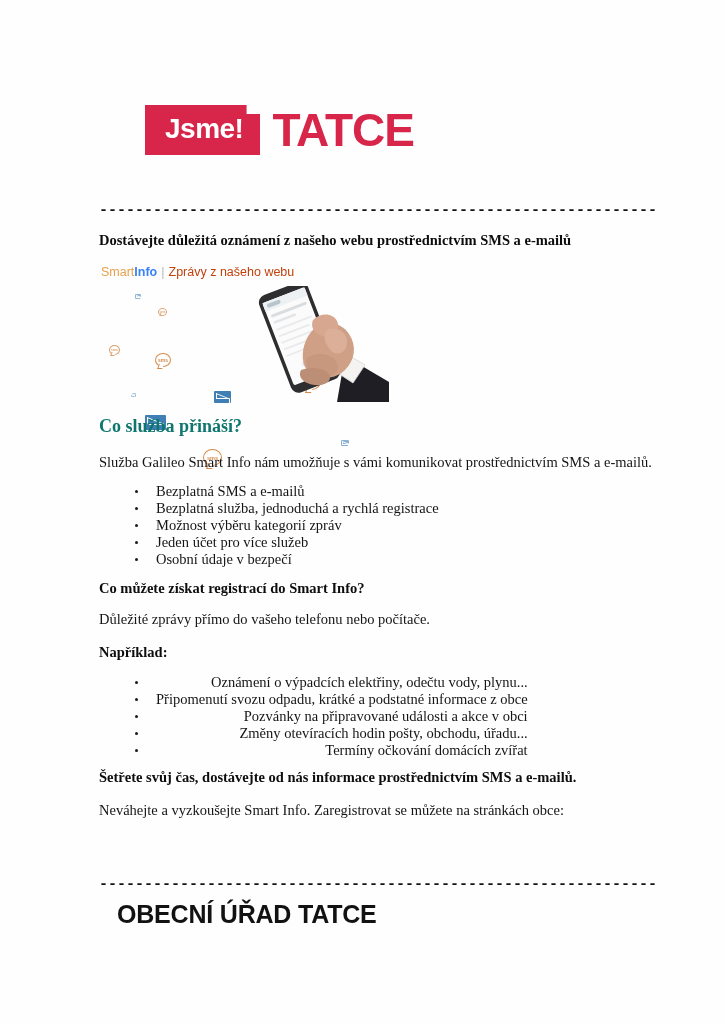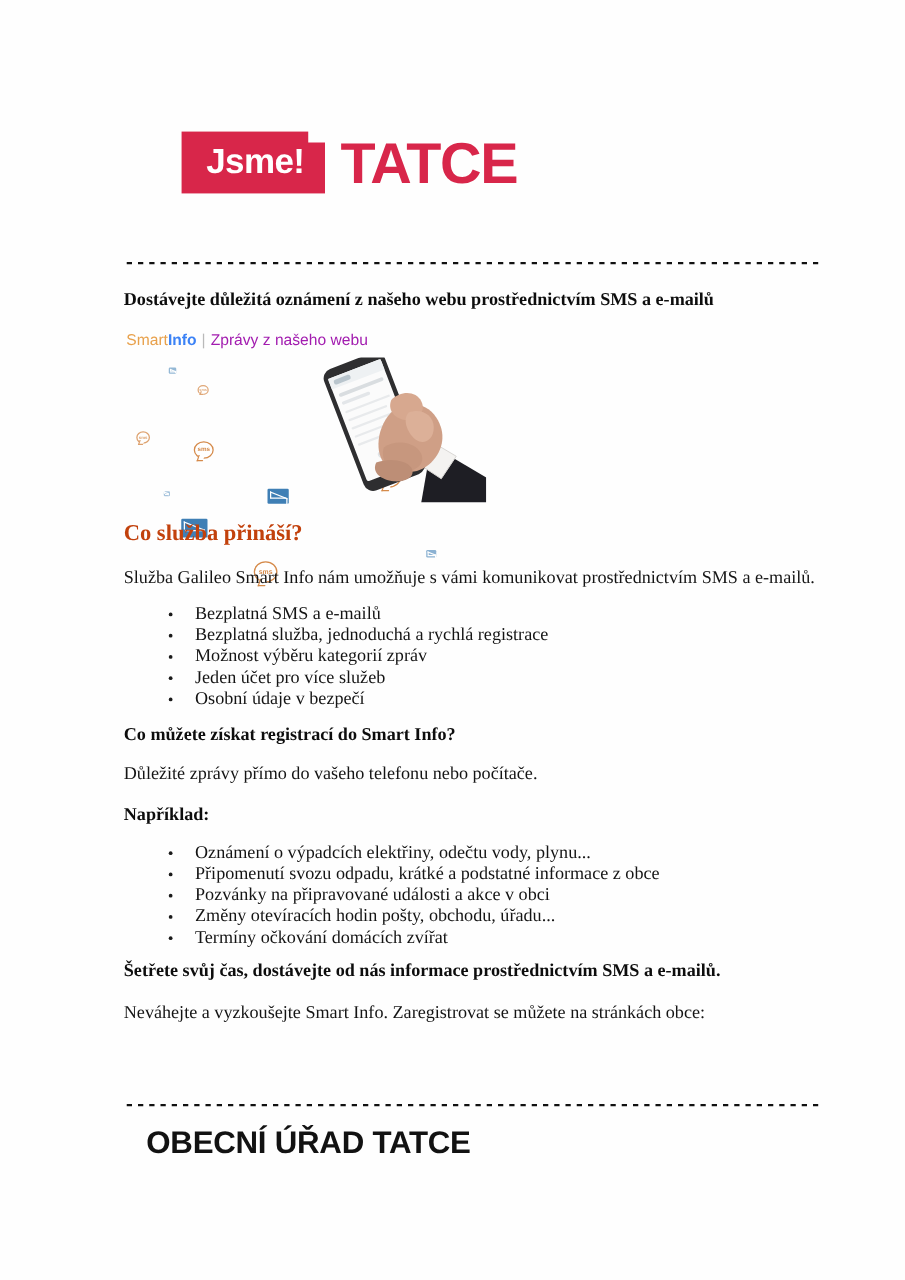--- a/index.html
+++ b/index.html
@@ -93,21 +93,21 @@
     font-family: "Liberation Serif", serif;
     font-size: 14.5px;
     color: #141414;
     white-space: nowrap;
   }
   .h2 {
     left: 99px;
     font-family: "Liberation Serif", serif;
     font-weight: bold;
     font-size: 18px;
-    color: #c2410c;
+    color: #0f766e;
     white-space: nowrap;
   }
 
   
   .bullets {
     left: 133px;
     margin: 0;
     padding: 0;
     list-style: none;
   }
@@ -172,21 +172,21 @@
     left: 2px;
     top: 0px;
     font-family: "Liberation Sans", sans-serif;
     font-size: 12.5px;
     white-space: nowrap;
     line-height: 16px;
   }
   .si-smart { color: #e8a14c; }
   .si-info  { color: #3b82f6; font-weight: bold; }
   .si-sep   { color: #b9b9b9; padding: 0 4px; }
-  .si-sub   { color: #a21caf; }
+  .si-sub   { color: #c2410c; }
 
   .banner-art {
     position: absolute;
     left: 0;
     top: 22px;
     width: 290px;
     height: 116px;
   }
 
   
@@ -352,21 +352,21 @@
     <li>Bezplatná služba, jednoduchá a rychlá registrace</li>
     <li>Možnost výběru kategorií zpráv</li>
     <li>Jeden účet pro více služeb</li>
     <li>Osobní údaje v bezpečí</li>
   </ul>
 
   <div class="abs headline-bold" style="top:580px;">Co můžete získat registrací do Smart Info?</div>
   <div class="abs para" style="top:611px;">Důležité zprávy přímo do vašeho telefonu nebo počítače.</div>
   <div class="abs headline-bold" style="top:644px;">Například:</div>
 
-  <ul class="abs bullets" style="top:675px;">
+  <ul class="abs bullets" style="top:675px;text-align:right;">
     <li>Oznámení o výpadcích elektřiny, odečtu vody, plynu...</li>
     <li>Připomenutí svozu odpadu, krátké a podstatné informace z obce</li>
     <li>Pozvánky na připravované události a akce v obci</li>
     <li>Změny otevíracích hodin pošty, obchodu, úřadu...</li>
     <li>Termíny očkování domácích zvířat</li>
   </ul>
 
   <div class="abs headline-bold" style="top:769px;">Šetřete svůj čas, dostávejte od nás informace prostřednictvím SMS a e-mailů.</div>
   <div class="abs para" style="top:802px;">Neváhejte a vyzkoušejte Smart Info. Zaregistrovat se můžete na stránkách obce:</div>
 

